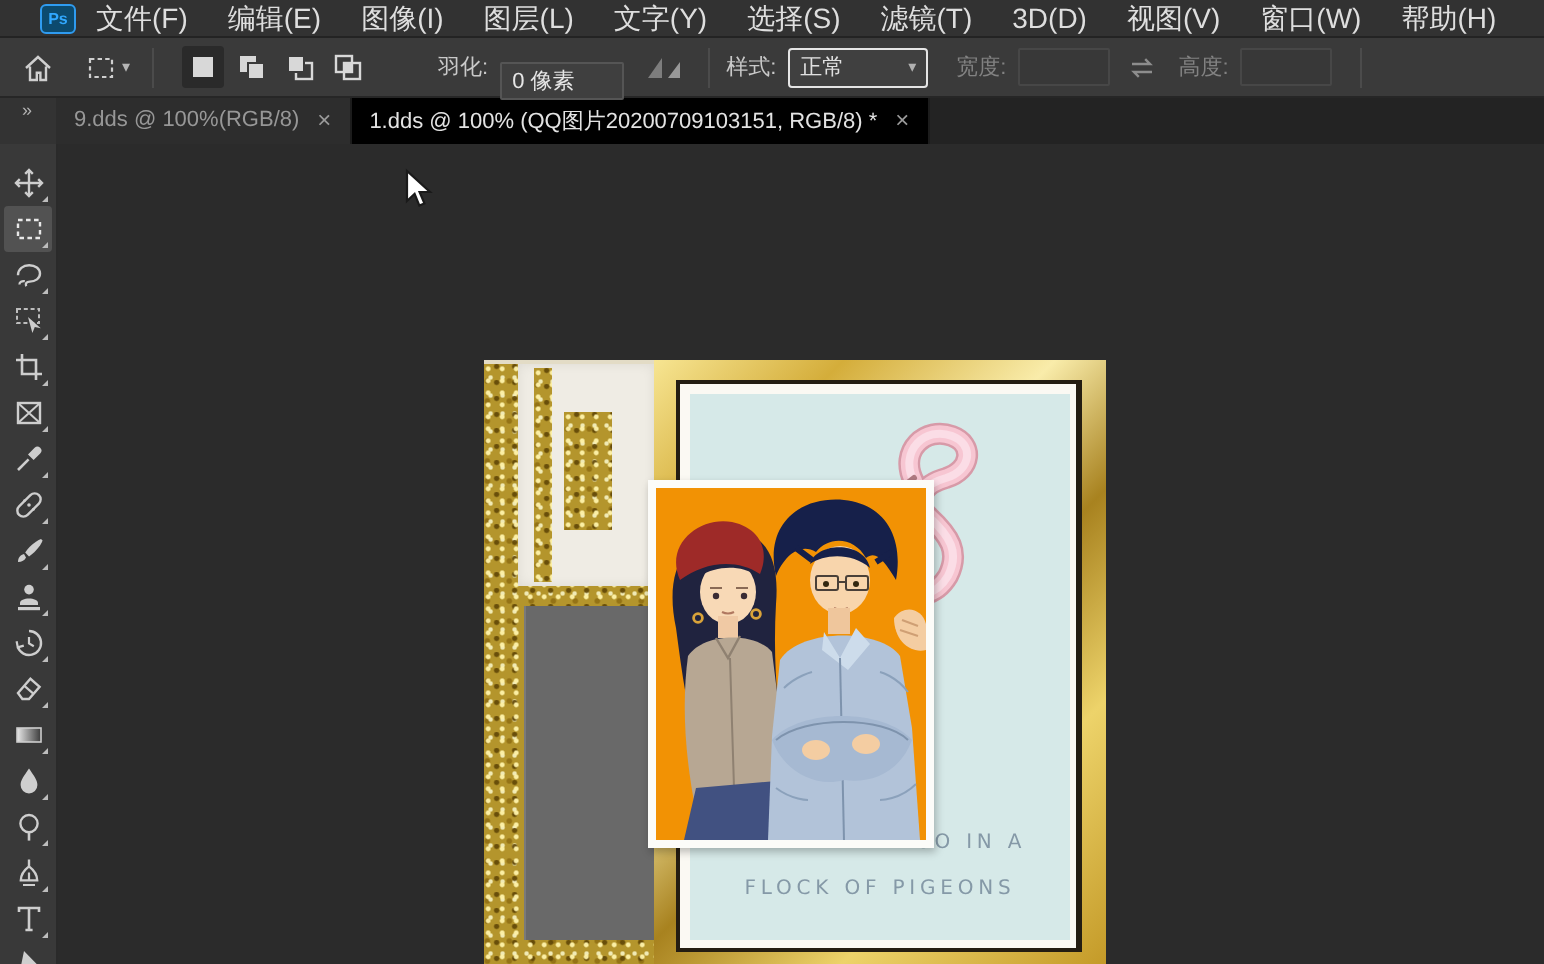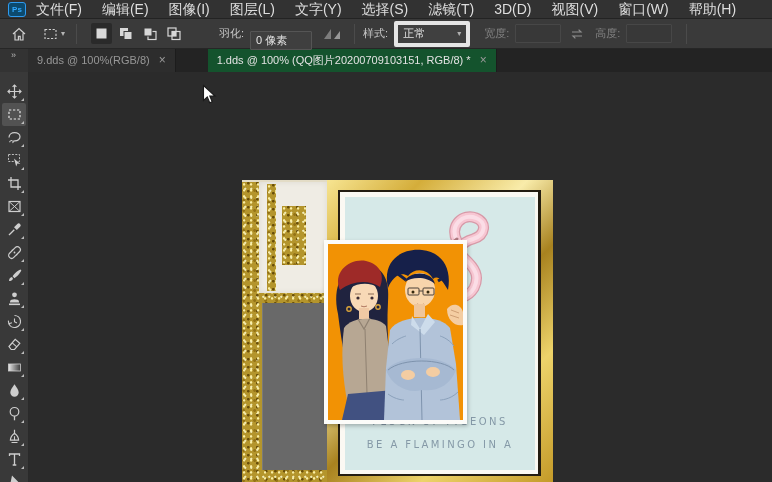--- a/index.html
+++ b/index.html
@@ -1,21 +1,21 @@
 <!DOCTYPE html>
 <html><head>
 <meta charset="utf-8">
 <style>
   html,body{margin:0;padding:0;background:#1e1e1e;}
   .screen{position:relative;width:772px;height:482px;overflow:hidden;background:#2b2b2b;
           font-family:"Liberation Sans",sans-serif;-webkit-font-smoothing:antialiased;}
   
   .menubar{position:absolute;left:0;top:0;width:772px;height:18px;background:#323232;
            border-bottom:1px solid #232323;display:flex;align-items:center;z-index:40;}
-  .ps-logo{width:16px;height:13px;margin-left:8px;border:1px solid #2f9bf0;border-radius:3px;
+  .ps-logo{width:16px;height:13px;margin-left:20px;border:1px solid #2f9bf0;border-radius:3px;
            background:#0c4a6e;color:#31a8ff;font-size:8px;font-weight:bold;line-height:13px;
            text-align:center;}
   .menu-item{color:#dedede;font-size:14px;padding:0 10px;line-height:18px;white-space:nowrap;cursor:default;}
   .menu-item:first-of-type{margin-left:8px;}
   
   .optionsbar{position:absolute;left:0;top:19px;width:772px;height:29px;background:#3a3a3a;
               border-bottom:1px solid #262626;display:flex;align-items:center;z-index:40;}
   .opt-icon{display:flex;align-items:center;justify-content:center;}
   .home-btn{width:22px;height:22px;margin-left:8px;}
   .preset-box{display:flex;align-items:center;margin-left:10px;padding:2px 3px;border-radius:2px;}
@@ -25,33 +25,33 @@
   .mode-btn{width:21px;height:21px;display:flex;align-items:center;justify-content:center;border-radius:2px;}
   .mode-btn.active{background:#2a2a2a;}
   .opt-label{color:#c9c9c9;font-size:11px;margin-left:35px;white-space:nowrap;}
   .opt-label.dim{color:#828282;}
   .opt-input{height:17px;background:#3f3f3f;border:1px solid #555;border-radius:1px;color:#e6e6e6;
              font-size:11px;font-family:"Liberation Sans",sans-serif;padding:0 5px;margin-left:6px;}
   .opt-input.small{width:34px;background:#383838;border-color:#474747;}
   .feather-input{width:50px;margin-top:14px;}
   .aa-icon{margin-left:10px;}
   .combo{display:flex;align-items:center;justify-content:space-between;width:58px;height:18px;
-         background:#404040;border:4px solid #e5e5e5;border-radius:2px;margin-left:6px;padding:0 5px;}
+         background:#404040;border:1px solid #e5e5e5;border-radius:2px;margin-left:6px;padding:0 5px;}
   .combo .val{color:#e0e0e0;font-size:11px;}
   .combo .chev{color:#b0b0b0;font-size:8px;}
   .swap-btn{margin-left:8px;}
   .sam-button{margin-left:10px;height:20px;padding:0 12px;background:#434343;border:1px solid #8a8a8a;
               border-radius:2px;color:#d8d8d8;font-size:11px;line-height:18px;white-space:nowrap;}
   
   .toolhead{position:absolute;left:0;top:48px;width:28px;height:24px;background:#333;color:#b5b5b5;
             font-size:9px;letter-spacing:1px;padding-top:2px;text-align:center;box-sizing:border-box;z-index:30;}
-  .tabbar{position:absolute;left:28px;top:48px;width:744px;height:24px;background:#232323;display:flex;z-index:30;gap:32px;}
+  .tabbar{position:absolute;left:28px;top:48px;width:744px;height:24px;background:#232323;display:flex;z-index:30;}
   .tab{display:flex;align-items:center;padding:0 9px;font-size:11px;white-space:nowrap;border-right:1px solid #1c1c1c;}
   .tab.inactive{background:#2d2d2d;color:#979797;}
-  .tab.active{background:#14532d;color:#e3e3e3;}
+  .tab.active{background:#000000;color:#e3e3e3;}
   .tab .close{margin-left:9px;font-size:12px;color:#9a9a9a;cursor:pointer;}
   
   .toolcol{position:absolute;left:0;top:72px;width:28px;height:410px;background:#393939;z-index:30;
            border-right:1px solid #2a2a2a;}
   .tool{position:relative;width:24px;height:23px;margin:0 auto;display:flex;align-items:center;
         justify-content:center;border-radius:2px;}
   .tool:first-child{margin-top:8px;}
   .tool.selected{background:#525252;}
   .tool::after{content:"";position:absolute;right:2px;bottom:2px;width:0;height:0;
                border-left:3px solid transparent;border-bottom:3px solid #bdbdbd;}
@@ -313,22 +313,22 @@
         <div class="frame-dark"></div>
         <div class="mat"></div>
         <div class="art">
           <svg width="190" height="273" viewBox="0 0 190 273" style="position:absolute;left:0;top:0;">
             <path d="M112 44 C 104 28 118 16 131 21 C 142 25 141 38 128 42 C 117 45 111 53 119 61 C 130 71 135 79 129 91 C 123 101 112 103 107 97" fill="none" stroke="#d79aa8" stroke-width="11" stroke-linecap="round"></path>
             <path d="M112 44 C 104 28 118 16 131 21 C 142 25 141 38 128 42 C 117 45 111 53 119 61 C 130 71 135 79 129 91 C 123 101 112 103 107 97" fill="none" stroke="#f7c6d2" stroke-width="8.5" stroke-linecap="round"></path>
             <path d="M112 44 C 104 28 118 16 131 21 C 142 25 141 38 128 42 C 117 45 111 53 119 61 C 130 71 135 79 129 91 C 123 101 112 103 107 97" fill="none" stroke="#fbdde6" stroke-width="4" stroke-linecap="round"></path>
             <path d="M112 42l-9 7" stroke="#b07a82" stroke-width="3" stroke-linecap="round"></path>
           </svg>
           <div class="art-text">
+            <div class="line">BE A FLAMINGO IN A</div>
             <div class="line">FLOCK OF PIGEONS</div>
-            <div class="line">BE A FLAMINGO IN A</div>
           </div>
         </div>
       </div>
 
       <div class="photo">
         <svg width="135" height="176" viewBox="0 0 135 176">
           <rect width="135" height="176" fill="#f29204"></rect>
 
           <path d="M10 70 C 4 42 14 24 34 22 C 54 20 62 34 60 58 C 58 92 62 124 68 152 L 36 164 C 18 134 14 100 10 70 Z" fill="#20233f"></path>
           <ellipse cx="36" cy="52" rx="14" ry="16" fill="#f8d9b6"></ellipse>

